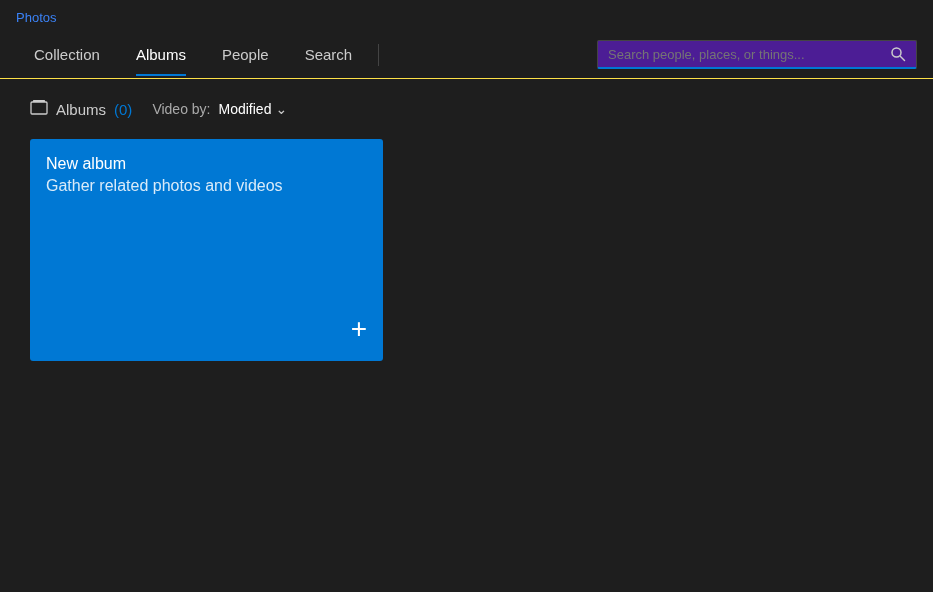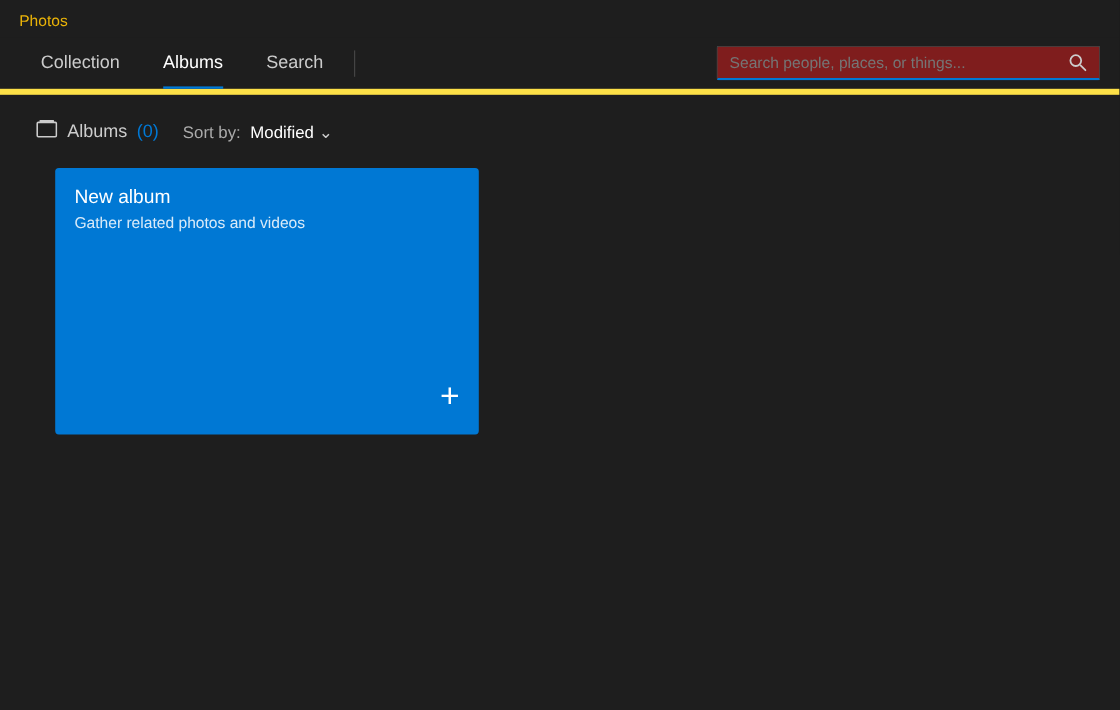--- a/index.html
+++ b/index.html
@@ -11,30 +11,30 @@
       color: #ffffff;
       font-family: 'Segoe UI', Arial, sans-serif;
       overflow: hidden;
     }
 
     
     .title-bar {
       background-color: #1e1e1e;
       padding: 10px 4px 6px 16px;
       font-size: 13px;
-      color: #eab308;
+      color: #3b82f6;
     }
 
     
     .nav-bar {
       display: flex;
       align-items: center;
       background-color: #1e1e1e;
       padding: 0 16px;
-      border-bottom: 5px solid #fde047;
+      border-bottom: 1px solid #fde047;
       height: 48px;
     }
 
     .nav-tabs {
       display: flex;
       align-items: center;
       gap: 0;
       flex: 1;
     }
 
@@ -65,21 +65,21 @@
     .nav-divider {
       width: 1px;
       height: 22px;
       background-color: #444;
       margin: 0 8px;
     }
 
     .search-bar {
       display: flex;
       align-items: center;
-      background-color: #7f1d1d;
+      background-color: #4c1d95;
       border: 1px solid #444;
       border-bottom: 2px solid #0078d4;
       border-radius: 2px;
       padding: 5px 10px;
       width: 320px;
       gap: 8px;
     }
 
     .search-input {
       background: transparent;
@@ -151,21 +151,20 @@
     .chevron {
       font-size: 12px;
       color: #cccccc;
     }
 
     
     .albums-grid {
       display: flex;
       gap: 12px;
       flex-wrap: wrap;
-      margin-left: 16px;
     }
 
     .new-album-card {
       width: 353px;
       height: 222px;
       background-color: #0078d4;
       border-radius: 3px;
       cursor: pointer;
       display: flex;
       flex-direction: column;
@@ -180,21 +179,21 @@
     }
 
     .new-album-title {
       font-size: 16px;
       font-weight: 500;
       color: #ffffff;
       margin-bottom: 4px;
     }
 
     .new-album-subtitle {
-      font-size: 13px;
+      font-size: 16px;
       color: rgba(255,255,255,0.85);
     }
 
     .new-album-plus {
       position: absolute;
       bottom: 16px;
       right: 16px;
       font-size: 28px;
       color: #ffffff;
       font-weight: 200;
@@ -207,20 +206,21 @@
   <span>Photos</span>
 </div>
 
 <div class="nav-bar">
   <div class="nav-tabs">
 
     <div class="nav-tab">Collection</div>
 
     <div class="nav-tab active">Albums</div>
 
+    <div class="nav-tab">People</div>
 
     <div class="nav-tab">Search</div>
 
     <div class="nav-divider"></div>
 
 
   </div>
 
   <div class="search-bar">
     <input type="text" class="search-input" placeholder="Search people, places, or things..." style="">
@@ -242,21 +242,21 @@
         <svg width="18" height="16" viewBox="0 0 18 16" fill="none" xmlns="http://www.w3.org/2000/svg">
           <rect x="1" y="3" width="16" height="12" rx="1" stroke="#cccccc" stroke-width="1.3"></rect>
           <rect x="3" y="1" width="12" height="2" rx="0.5" fill="#cccccc"></rect>
         </svg>
       </span>
       <span>Albums</span>
       <span class="albums-count">(0)</span>
     </div>
 
     <div class="sort-section">
-      <span>Sort by:</span>
+      <span>Video by:</span>
       <div class="sort-dropdown">
         <span>Modified</span>
         <span class="chevron">⌄</span>
       </div>
     </div>
   </div>
 
   <div class="albums-grid">
     <div class="new-album-card">
       <div class="new-album-text">

